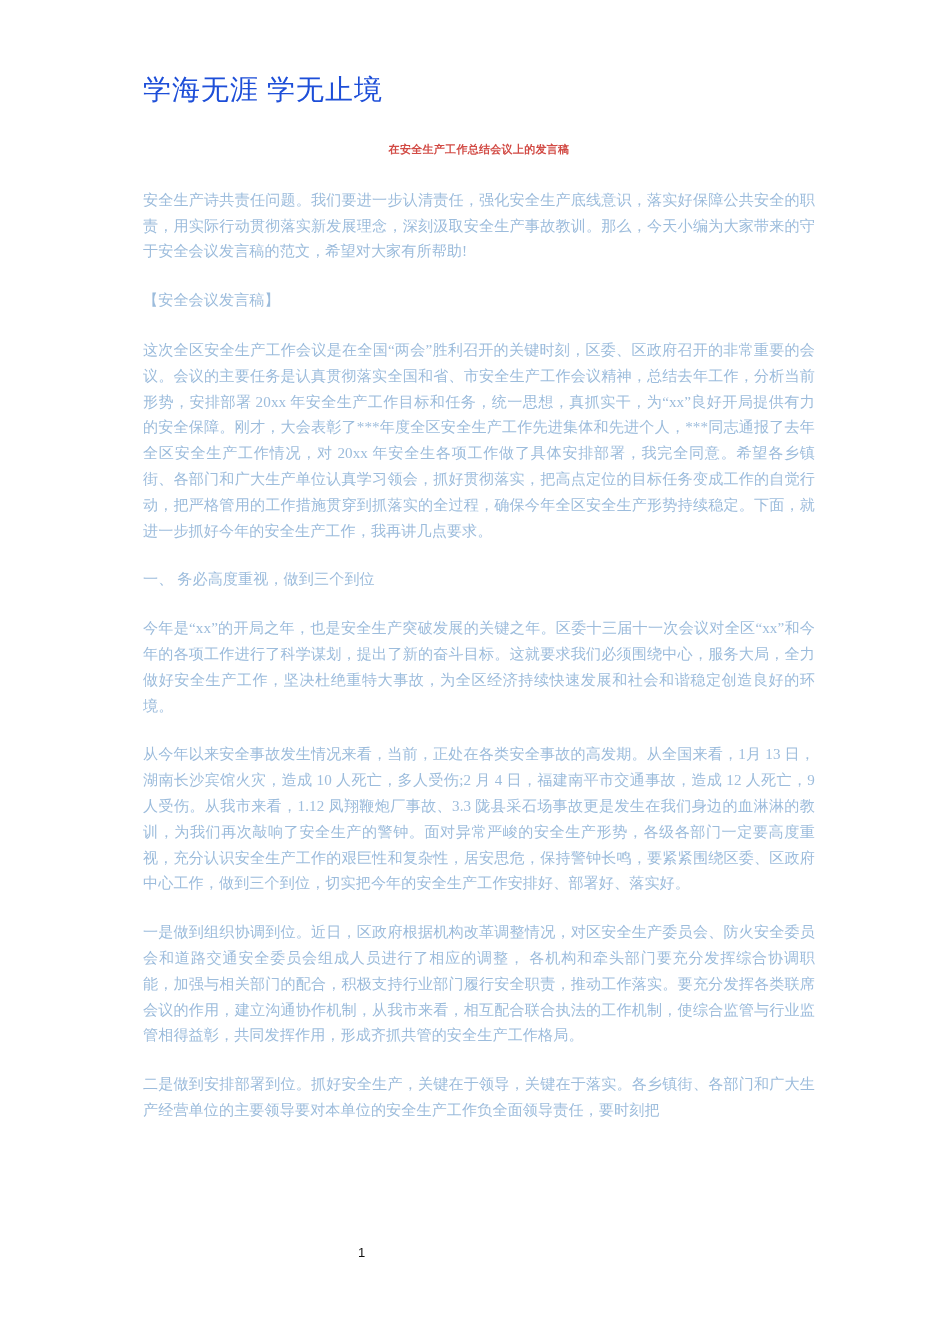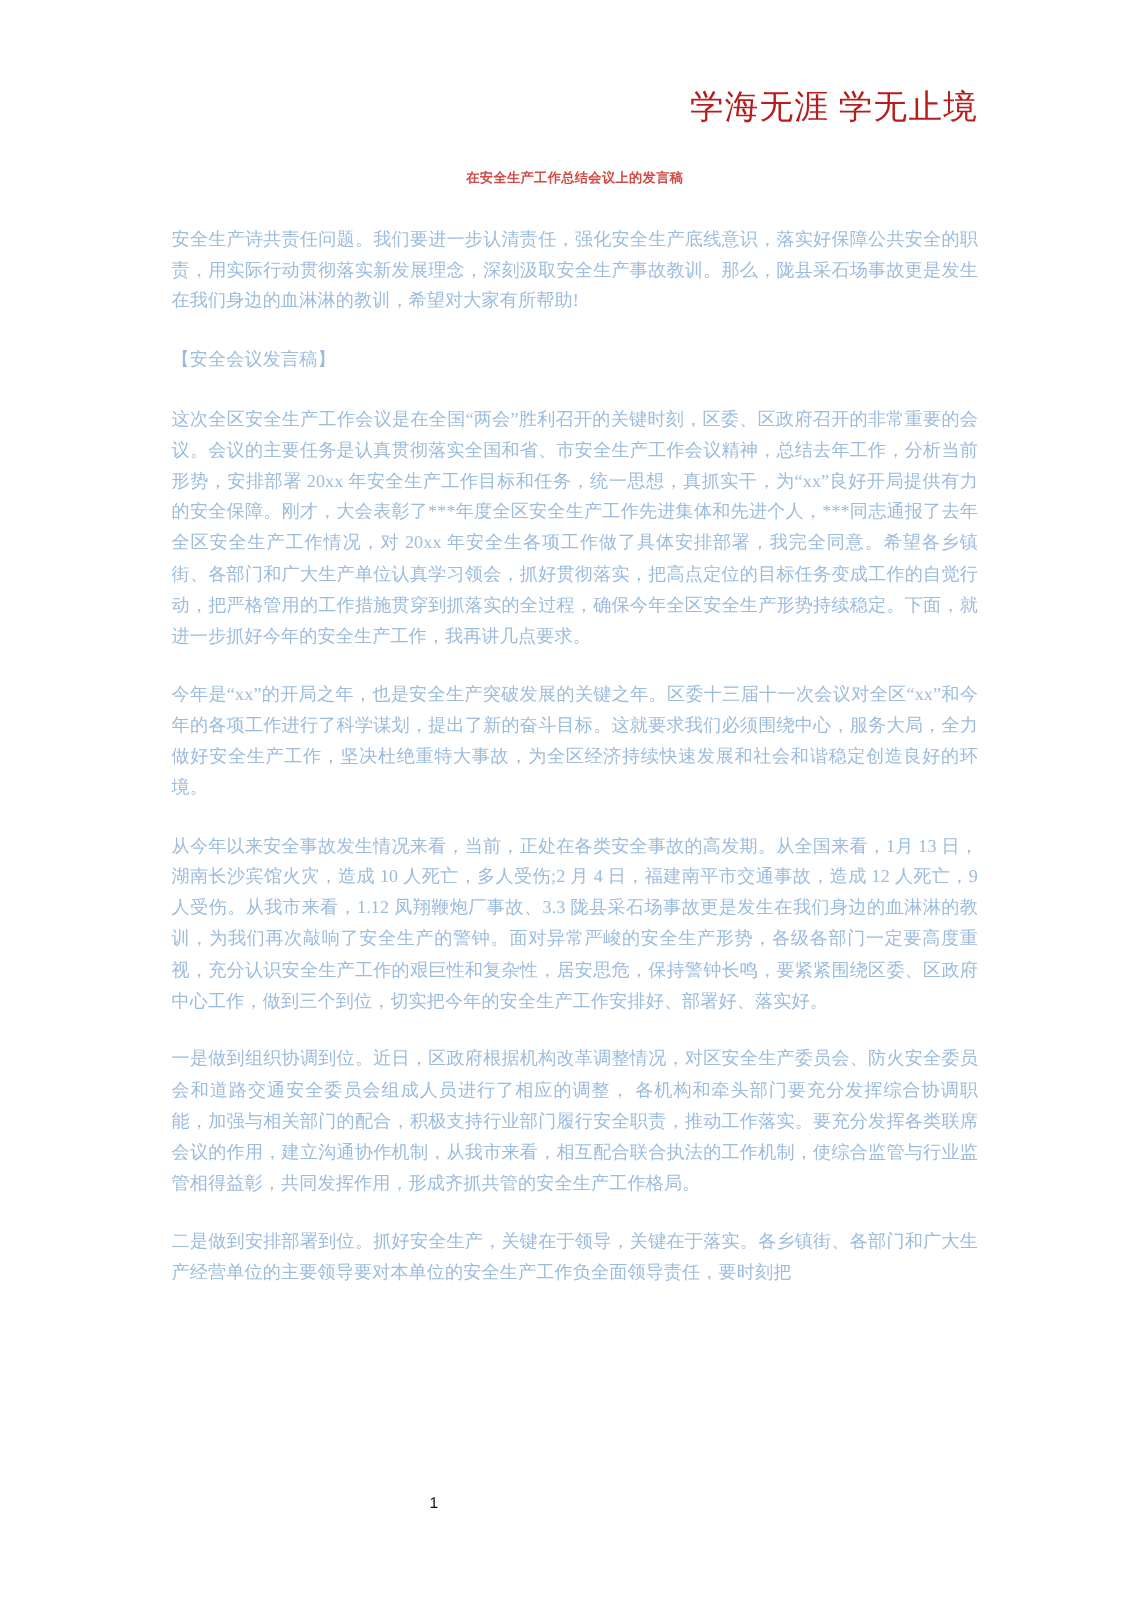--- a/index.html
+++ b/index.html
@@ -16,22 +16,22 @@
     overflow: hidden;
     font-family: "Liberation Serif", "DejaVu Serif", serif;
   }
   .content {
     position: absolute;
     left: 143px;
     top: 0;
     width: 672px;
   }
   .doc-title {
-    text-align: right;
-    color: #b91c1c;
+    text-align: left;
+    color: #1d4ed8;
     font-size: 28px;
     line-height: 1.3;
     letter-spacing: 1px;
     margin: 0;
     padding-top: 72px;
     font-weight: normal;
     font-family: "Liberation Serif", "DejaVu Serif", serif;
   }
   .doc-subtitle {
     text-align: center;
@@ -78,27 +78,28 @@
 <div class="page">
 
   <div class="content">
 
     <h1 class="doc-title">学海无涯 学无止境</h1>
 
     <h2 class="doc-subtitle">在安全生产工作总结会议上的发言稿</h2>
 
     <div class="body-block">
 
-      <p class="para">安全生产诗共责任问题。我们要进一步认清责任，强化安全生产底线意识，落实好保障公共安全的职责，用实际行动贯彻落实新发展理念，深刻汲取安全生产事故教训。那么，陇县采石场事故更是发生在我们身边的血淋淋的教训，希望对大家有所帮助!</p>
+      <p class="para">安全生产诗共责任问题。我们要进一步认清责任，强化安全生产底线意识，落实好保障公共安全的职责，用实际行动贯彻落实新发展理念，深刻汲取安全生产事故教训。那么，今天小编为大家带来的守于安全会议发言稿的范文，希望对大家有所帮助!</p>
 
       <p class="para bracket-head">【安全会议发言稿】</p>
 
 
       <p class="para">这次全区安全生产工作会议是在全国“两会”胜利召开的关键时刻，区委、区政府召开的非常重要的会议。会议的主要任务是认真贯彻落实全国和省、市安全生产工作会议精神，总结去年工作，分析当前形势，安排部署 20xx 年安全生产工作目标和任务，统一思想，真抓实干，为“xx”良好开局提供有力的安全保障。刚才，大会表彰了***年度全区安全生产工作先进集体和先进个人，***同志通报了去年全区安全生产工作情况，对 20xx 年安全生各项工作做了具体安排部署，我完全同意。希望各乡镇街、各部门和广大生产单位认真学习领会，抓好贯彻落实，把高点定位的目标任务变成工作的自觉行动，把严格管用的工作措施贯穿到抓落实的全过程，确保今年全区安全生产形势持续稳定。下面，就进一步抓好今年的安全生产工作，我再讲几点要求。</p>
 
+      <p class="para section-head">一、 务必高度重视，做到三个到位</p>
 
       <p class="para">今年是“xx”的开局之年，也是安全生产突破发展的关键之年。区委十三届十一次会议对全区“xx”和今年的各项工作进行了科学谋划，提出了新的奋斗目标。这就要求我们必须围绕中心，服务大局，全力做好安全生产工作，坚决杜绝重特大事故，为全区经济持续快速发展和社会和谐稳定创造良好的环境。</p>
 
       <p class="para">从今年以来安全事故发生情况来看，当前，正处在各类安全事故的高发期。从全国来看，1月 13 日，湖南长沙宾馆火灾，造成 10 人死亡，多人受伤;2 月 4 日，福建南平市交通事故，造成 12 人死亡，9 人受伤。从我市来看，1.12 凤翔鞭炮厂事故、3.3 陇县采石场事故更是发生在我们身边的血淋淋的教训，为我们再次敲响了安全生产的警钟。面对异常严峻的安全生产形势，各级各部门一定要高度重视，充分认识安全生产工作的艰巨性和复杂性，居安思危，保持警钟长鸣，要紧紧围绕区委、区政府中心工作，做到三个到位，切实把今年的安全生产工作安排好、部署好、落实好。</p>
 
       <p class="para">一是做到组织协调到位。近日，区政府根据机构改革调整情况，对区安全生产委员会、防火安全委员会和道路交通安全委员会组成人员进行了相应的调整， 各机构和牵头部门要充分发挥综合协调职能，加强与相关部门的配合，积极支持行业部门履行安全职责，推动工作落实。要充分发挥各类联席会议的作用，建立沟通协作机制，从我市来看，相互配合联合执法的工作机制，使综合监管与行业监管相得益彰，共同发挥作用，形成齐抓共管的安全生产工作格局。</p>
 
       <p class="para">二是做到安排部署到位。抓好安全生产，关键在于领导，关键在于落实。各乡镇街、各部门和广大生产经营单位的主要领导要对本单位的安全生产工作负全面领导责任，要时刻把</p>
 
     </div>

